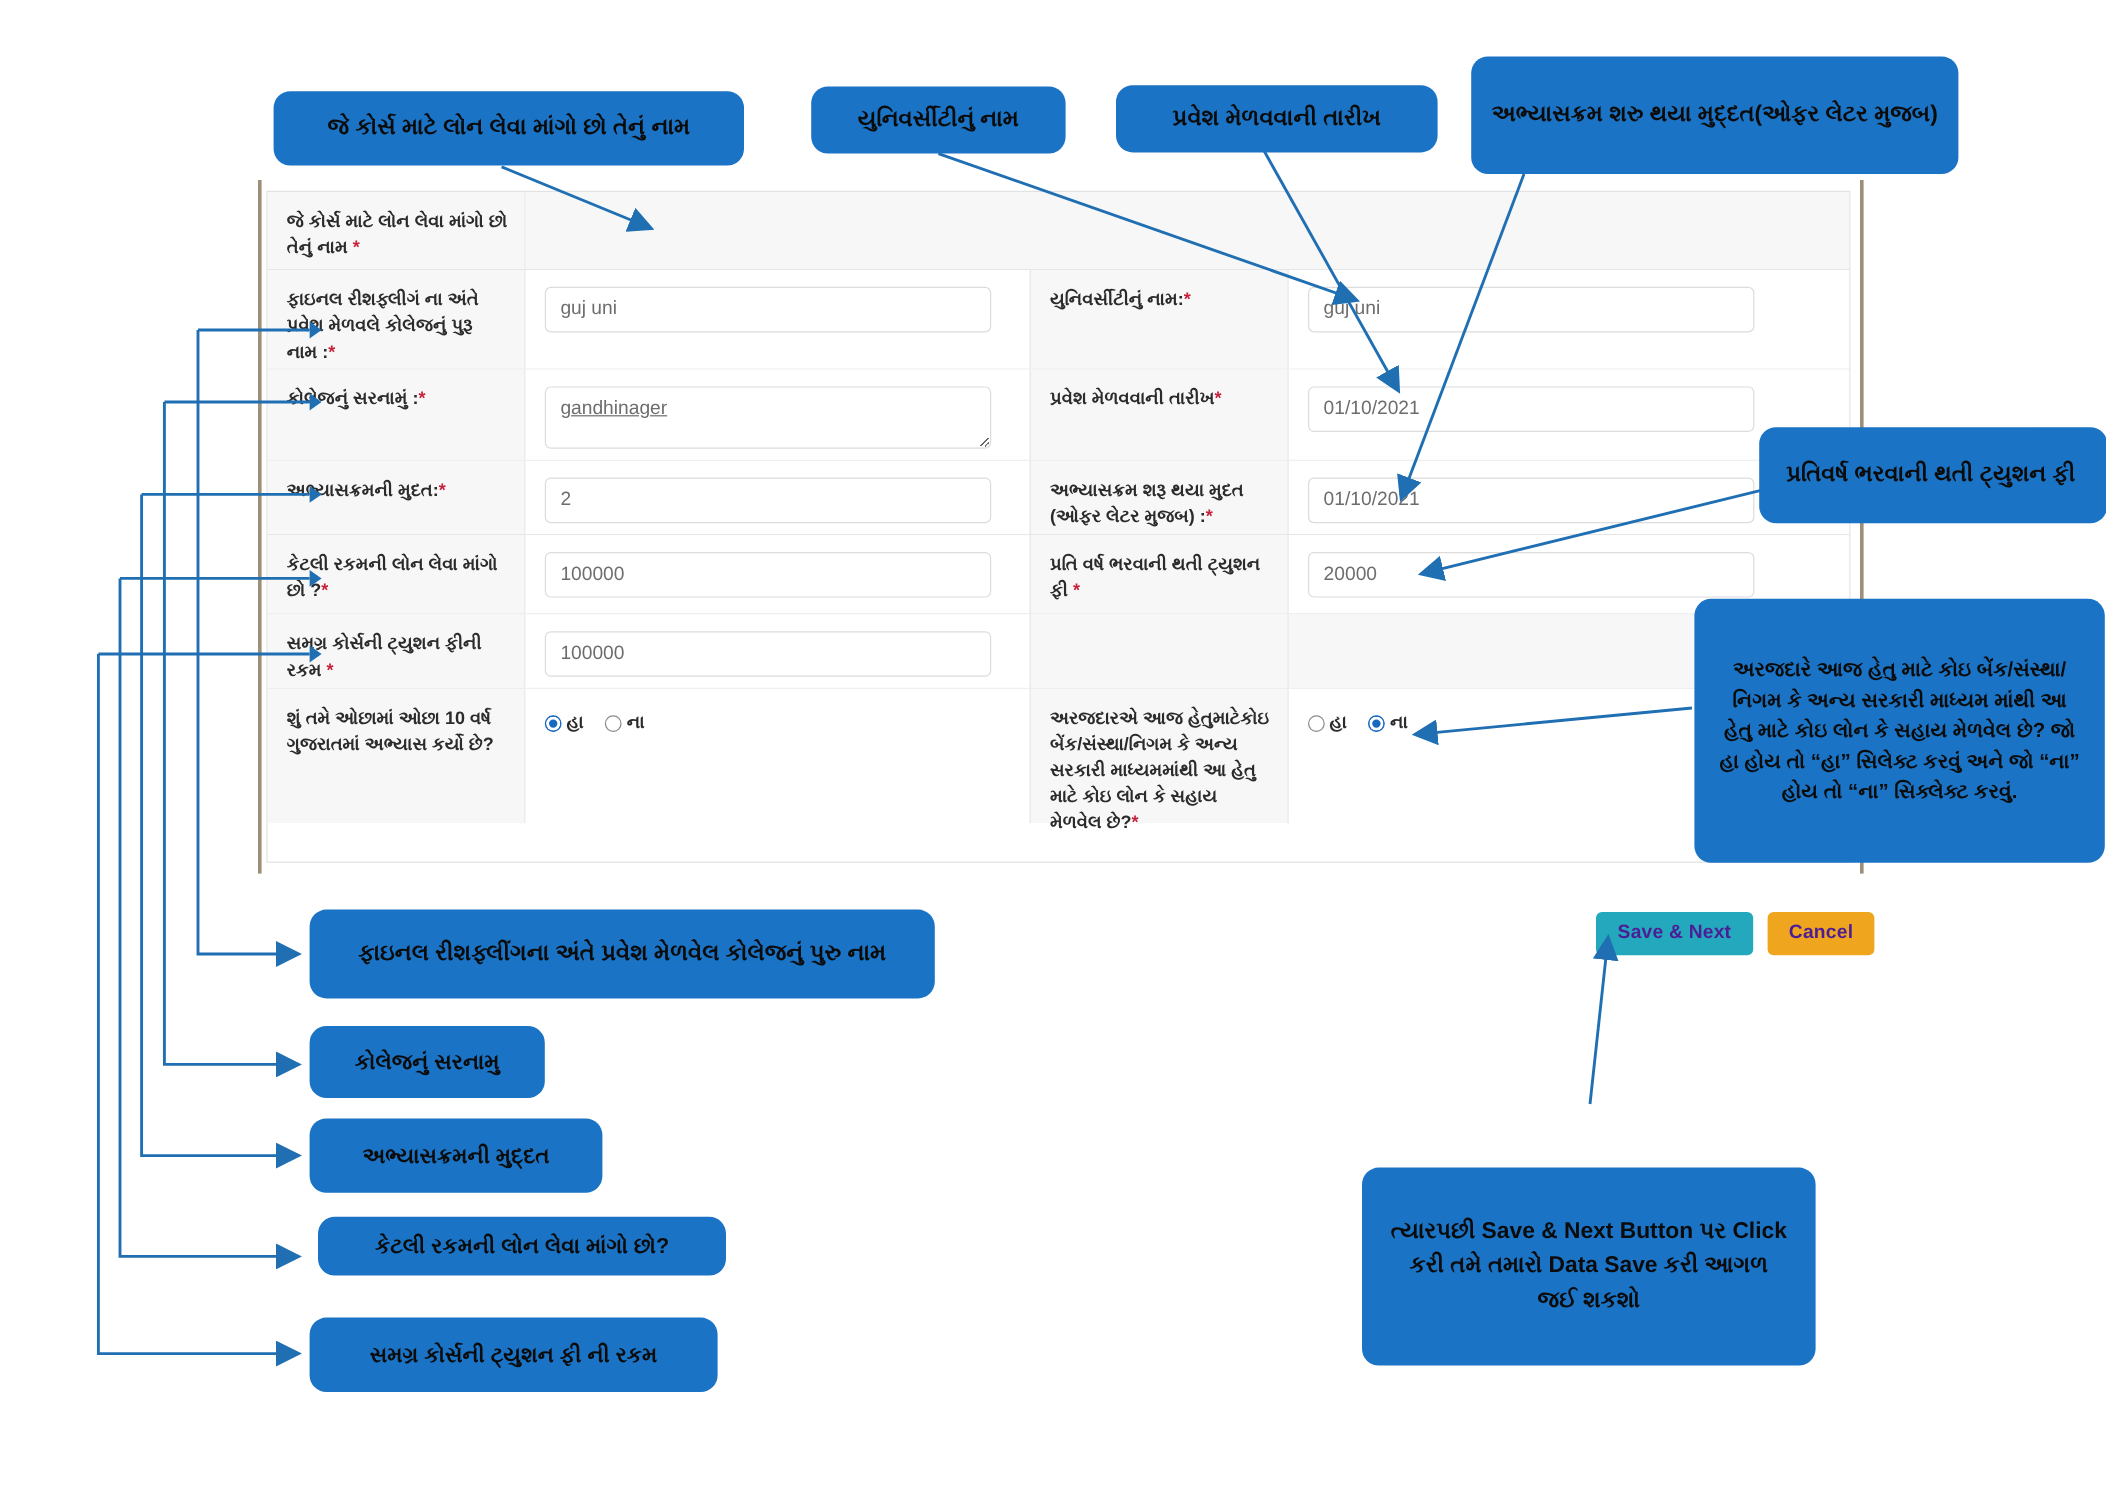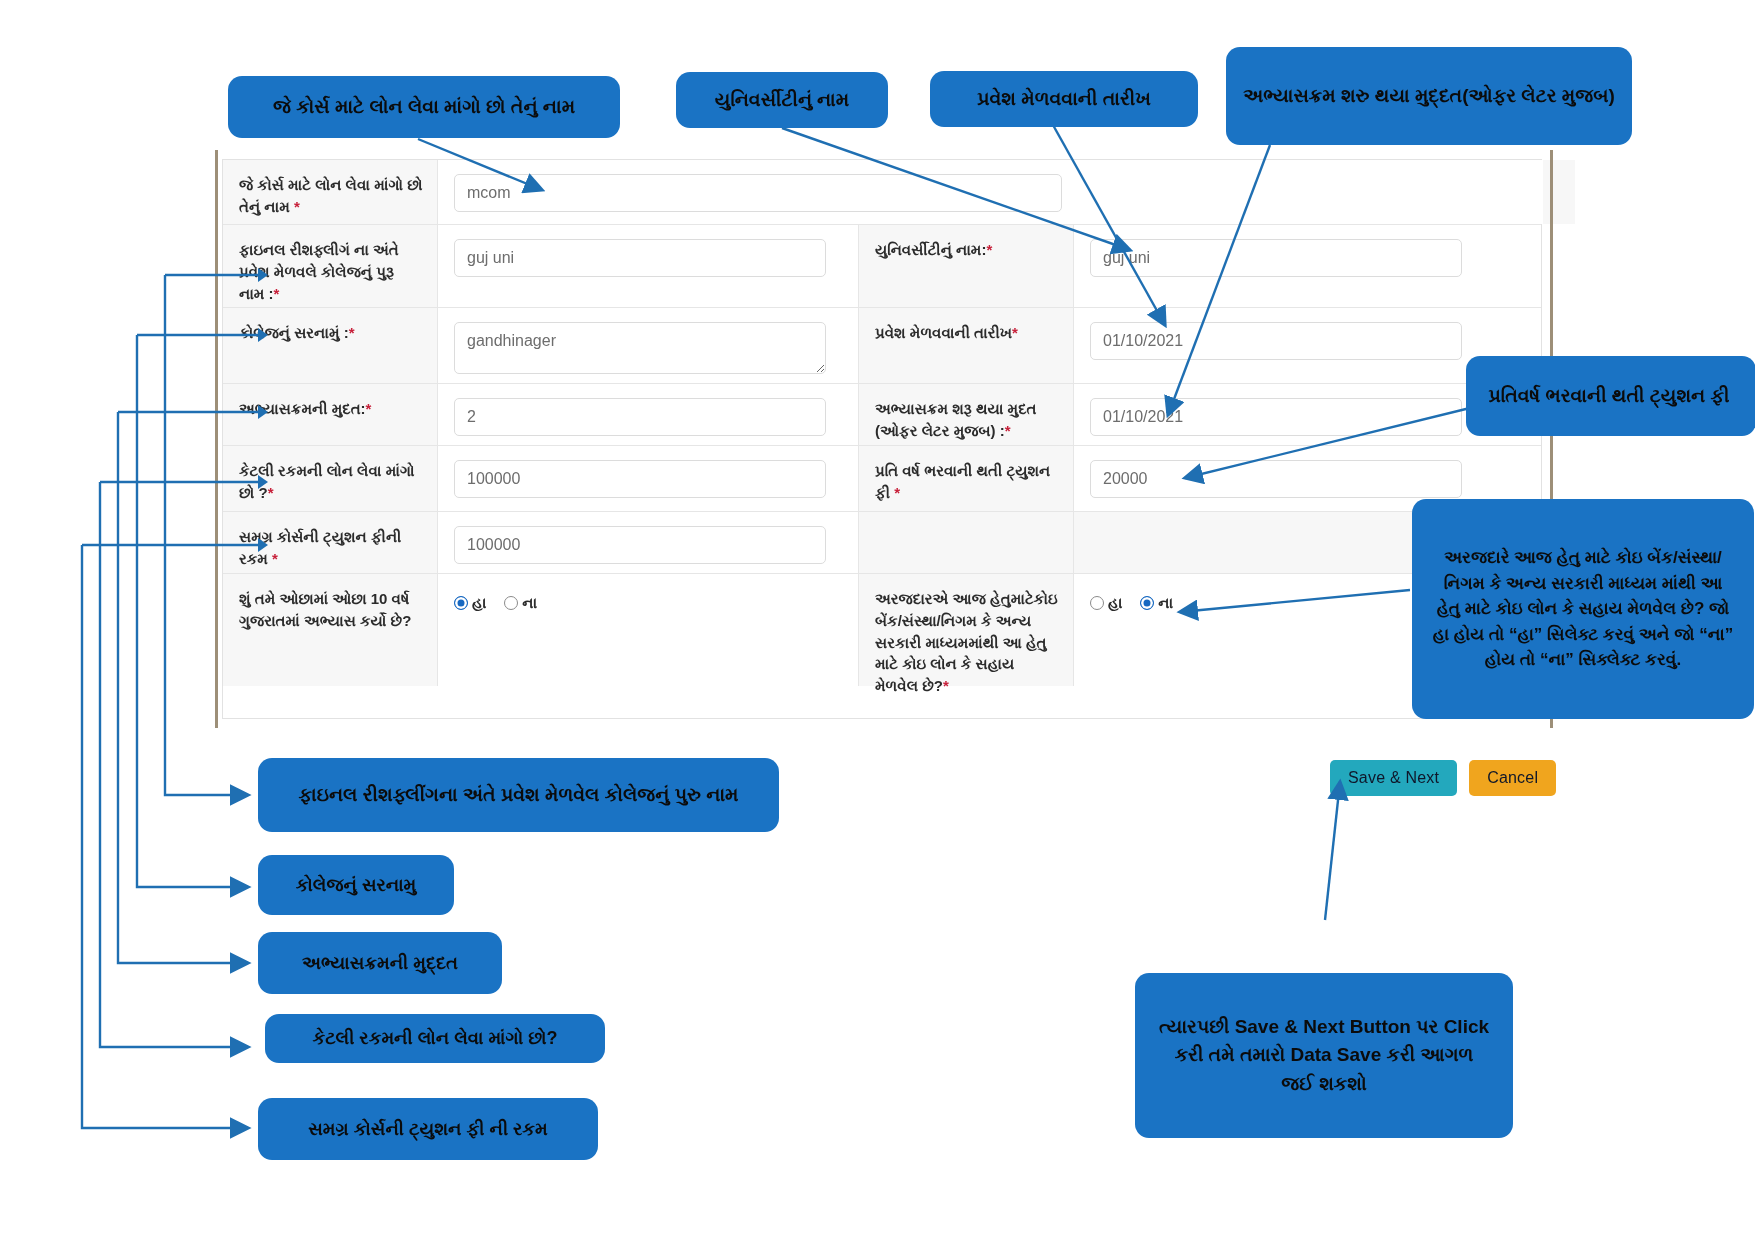--- a/index.html
+++ b/index.html
@@ -80,21 +80,21 @@
     box-sizing: border-box;
     font-family: "Liberation Sans", "DejaVu Sans", sans-serif;
     font-size: 16px;
     color: #6d6d6d;
     background: #ffffff;
     border: 1px solid #dcdcdc;
     border-radius: 5px;
     padding: 9px 12px;
     outline: none;
   }
-  textarea.fld { height: 52px; resize: vertical; }
+  textarea.fld { height: 52px; resize: vertical; text-decoration: underline; }
 
   .radio-group {
     display: flex;
     align-items: center;
     gap: 18px;
     padding-top: 6px;
   }
   .radio-opt {
     display: inline-flex;
     align-items: center;
@@ -121,23 +121,23 @@
   
   .btn-row {
     position: absolute;
     left: 1330px; top: 760px;
     display: flex; gap: 12px;
     z-index: 4;
   }
   .btn {
     border: none;
     border-radius: 5px;
-    color: #0f172a;
+    color: #4c1d95;
     font-size: 16px;
-    font-weight: 400;
+    font-weight: 700;
     padding: 9px 18px;
     font-family: "Liberation Sans", "DejaVu Sans", sans-serif;
     cursor: pointer;
     letter-spacing: .2px;
   }
   .btn-save { background: #23a8bd; }
   .btn-cancel { background: #f0a51e; }
 
   
   .callout {
@@ -211,23 +211,20 @@
 
   <div class="form-outer-left"></div>
   <div class="form-outer-right"></div>
 
   <div class="form-panel">
 
     <div class="frow" style="height:65px;">
       <div class="cell-label w-lab">
         <span><span>જે કોર્સ માટે લોન લેવા માંગો છો તેનું નામ </span><span class="req">*</span></span>
       </div>
-      <div class="cell-field w-fld-wide">
-        <input class="fld" style="max-width: 608px;" value="mcom">
-      </div>
       <div class="cell-field" style="flex:1;background:#f7f7f7;"></div>
     </div>
 
     <div class="frow" style="height:83px;">
       <div class="cell-label w-lab">
         <span><span>ફાઇનલ રીશફ્લીગં ના અંતે પ્રવેશ મેળવલે કોલેજનું પુરૂ નામ :</span><span class="req">*</span></span>
       </div>
       <div class="cell-field" style="width:420px;flex:0 0 420px;">
         <input class="fld" style="max-width: 372px;" value="guj uni">
       </div>

